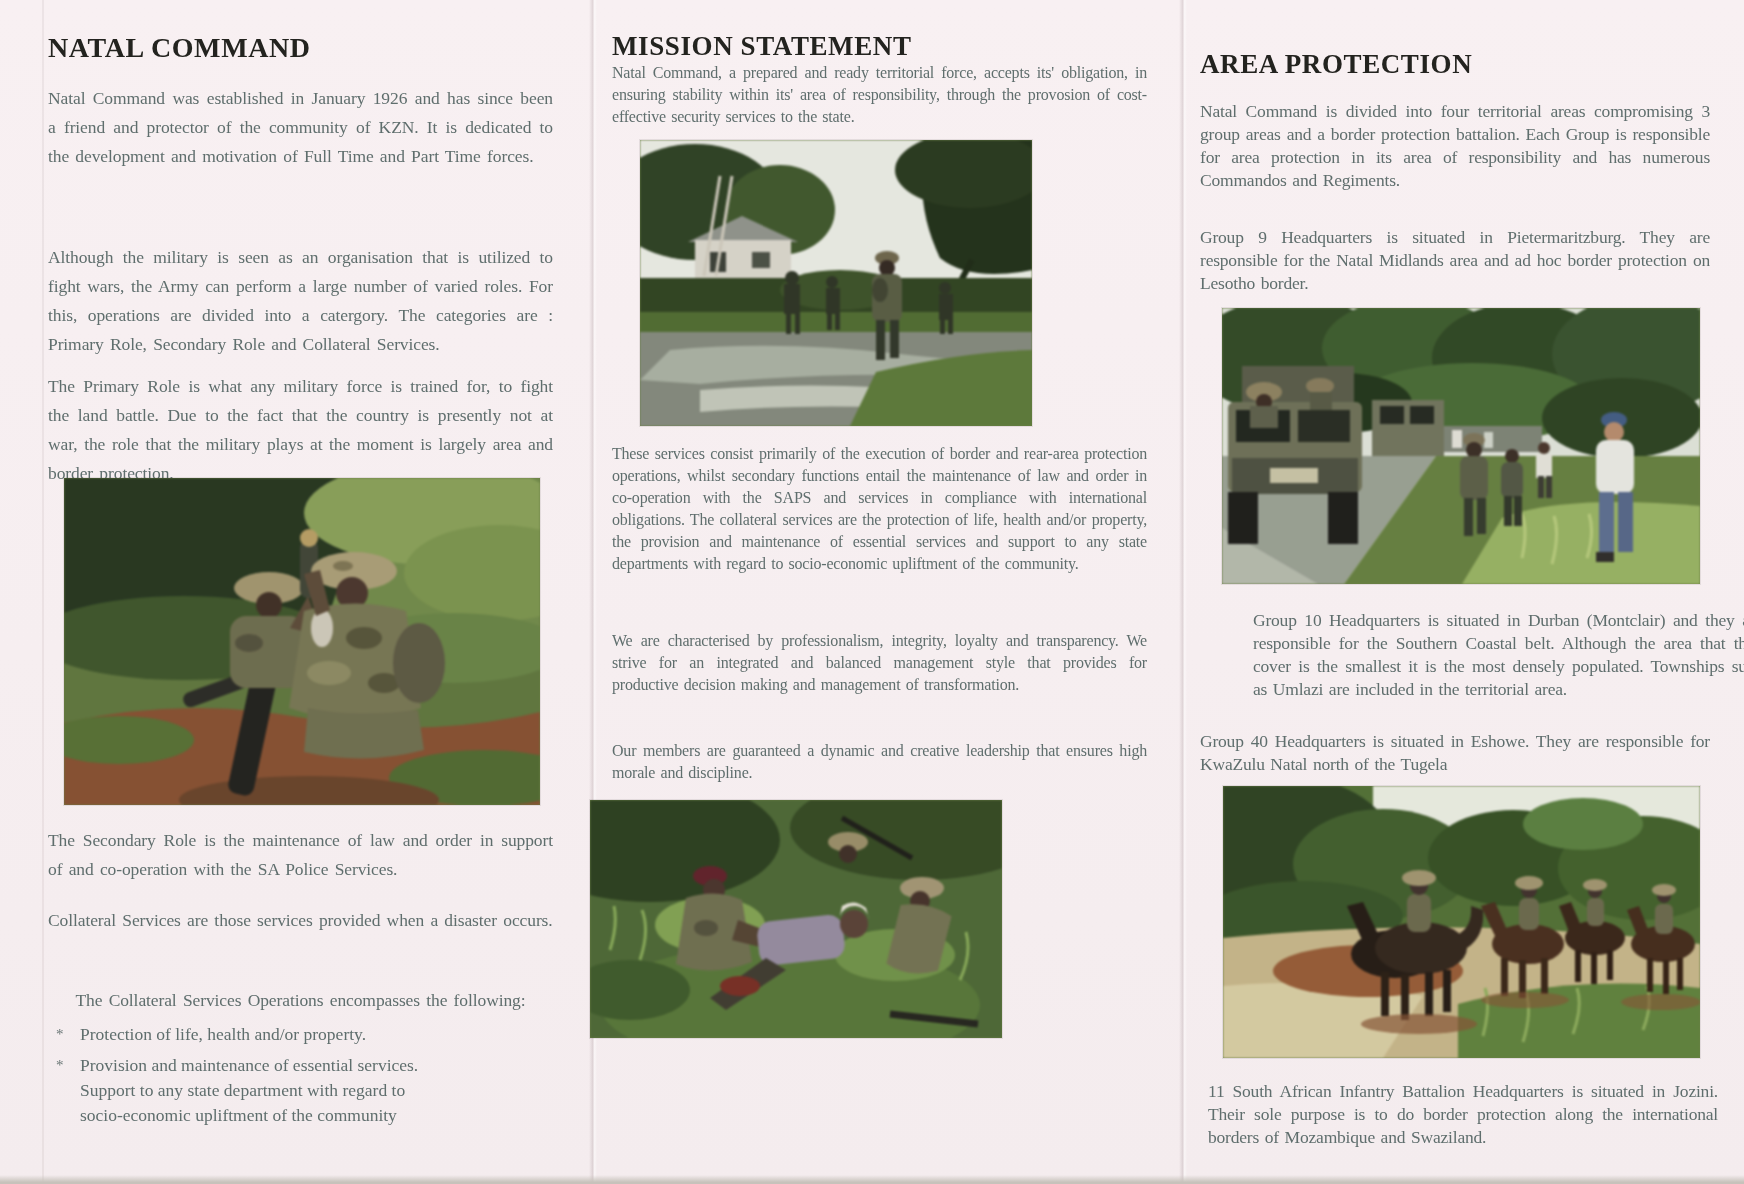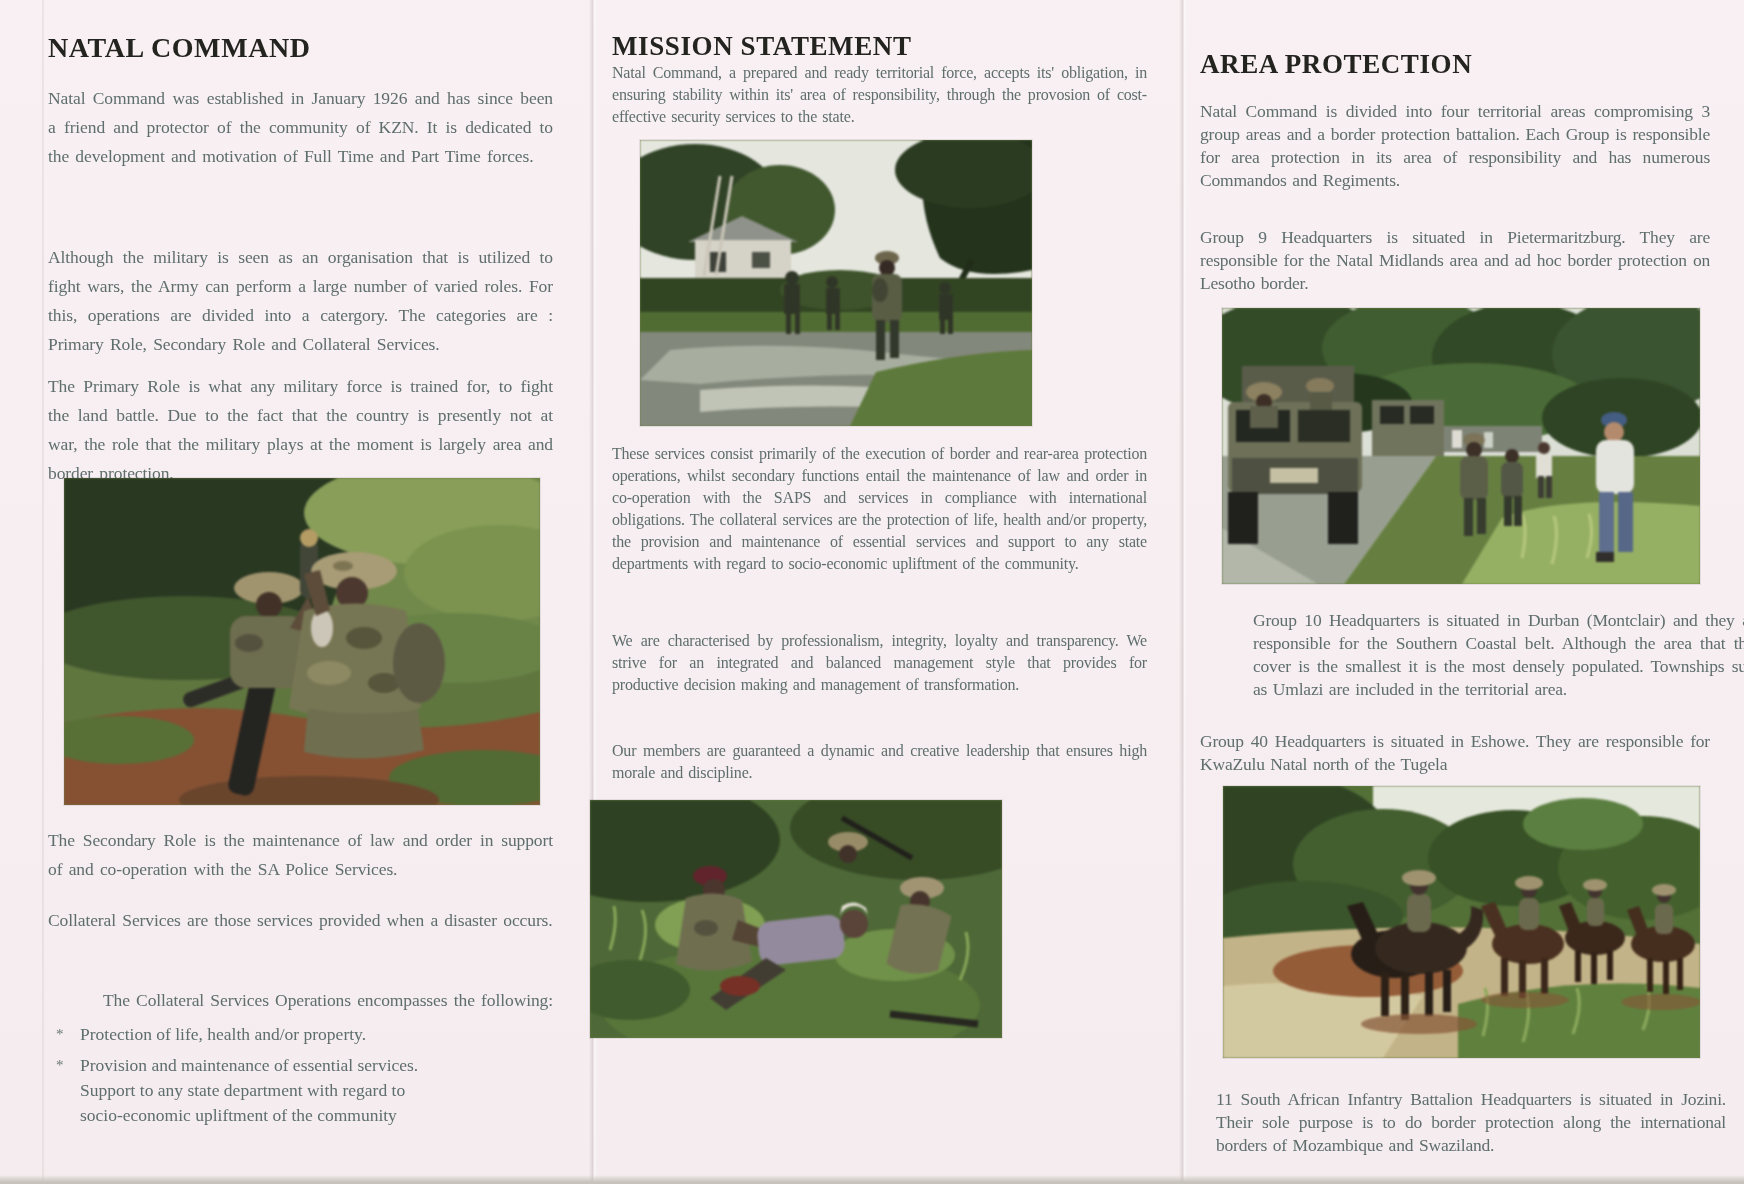--- a/index.html
+++ b/index.html
@@ -81,21 +81,21 @@
       <ellipse cx="320" cy="205" rx="16" ry="10" fill="#565336"></ellipse>
       <ellipse cx="258" cy="150" rx="11" ry="19" fill="#cfc9b8"></ellipse>
       <path d="M252 138 L240 96 L256 92 L266 132 Z" fill="#5d4a35"></path>
       <path d="M244 230 q44 10 110 2 l6 40 q-60 16 -120 2 Z" fill="#6f6e4b"></path>
       <ellipse cx="355" cy="185" rx="26" ry="40" fill="#5c5840"></ellipse>
     </svg>
   </div>
 
   <p class="blk body-l" style="left:48px;top:826px;width:505px;margin:0">The Secondary Role is the maintenance of law and order in support of and co-operation with the SA Police Services.</p>
   <p class="blk body-l" style="left:48px;top:906px;width:505px;margin:0">Collateral Services are those services provided when a disaster occurs.</p>
-  <p class="blk body-l" style="left:48px;top:986px;width:505px;margin:0;text-align:right">The Collateral Services Operations encompasses the following:</p>
+  <p class="blk body-l" style="left:48px;top:986px;width:505px;margin:0;text-align:center">The Collateral Services Operations encompasses the following:</p>
 
   <div class="blk bullets" style="left:50px;top:1022px;width:470px">
     <span class="mark">*</span>
     <span>
       <span class="line">Protection of life, health and/or property.</span>
     </span>
     <span class="mark">*</span>
     <span>
       <span class="line">Provision and maintenance of essential services.</span>
       <span class="line">Support to any state department with regard to</span>
@@ -314,15 +314,15 @@
         <rect x="440" y="174" width="6" height="34" fill="#351f10"></rect>
         <rect x="454" y="172" width="6" height="32" fill="#351f10"></rect>
         <rect x="432" y="118" width="18" height="30" rx="6" fill="#6b6849"></rect>
         <circle cx="441" cy="110" r="7" fill="#40302a"></circle>
         <ellipse cx="441" cy="104" rx="12" ry="6" fill="#a1946b"></ellipse>
         <ellipse cx="438" cy="216" rx="40" ry="8" fill="#8a5230" opacity=".6"></ellipse>
       </g>
     </svg>
   </div>
 
-  <p class="blk body-r" style="left:1200px;top:1072px;width:510px;margin:16px">11 South African Infantry Battalion Headquarters is situated in Jozini. Their sole purpose is to do border protection along the international borders of Mozambique and Swaziland.</p>
+  <p class="blk body-r" style="left:1200px;top:1072px;width:510px;margin:8px">11 South African Infantry Battalion Headquarters is situated in Jozini. Their sole purpose is to do border protection along the international borders of Mozambique and Swaziland.</p>
 
 </div>
 
 </body></html>

